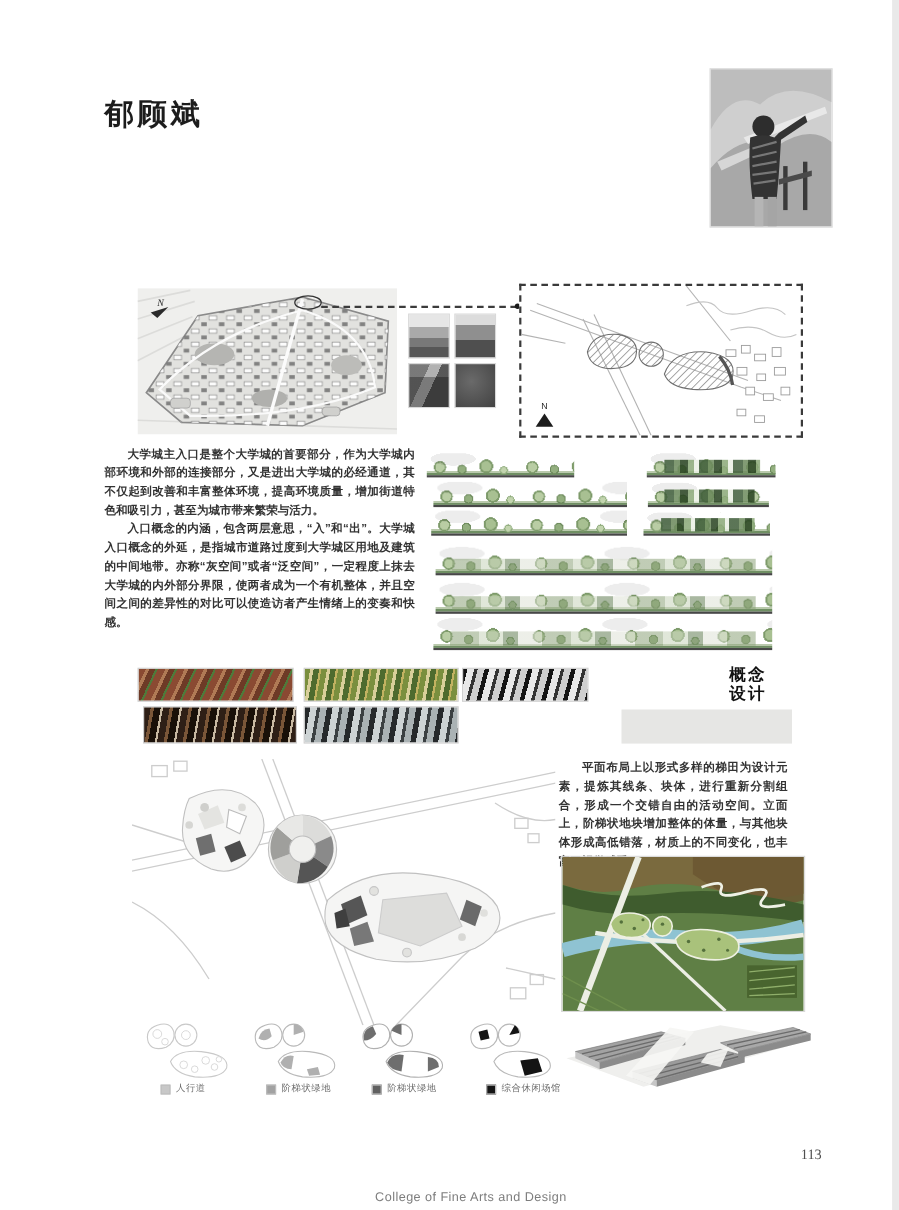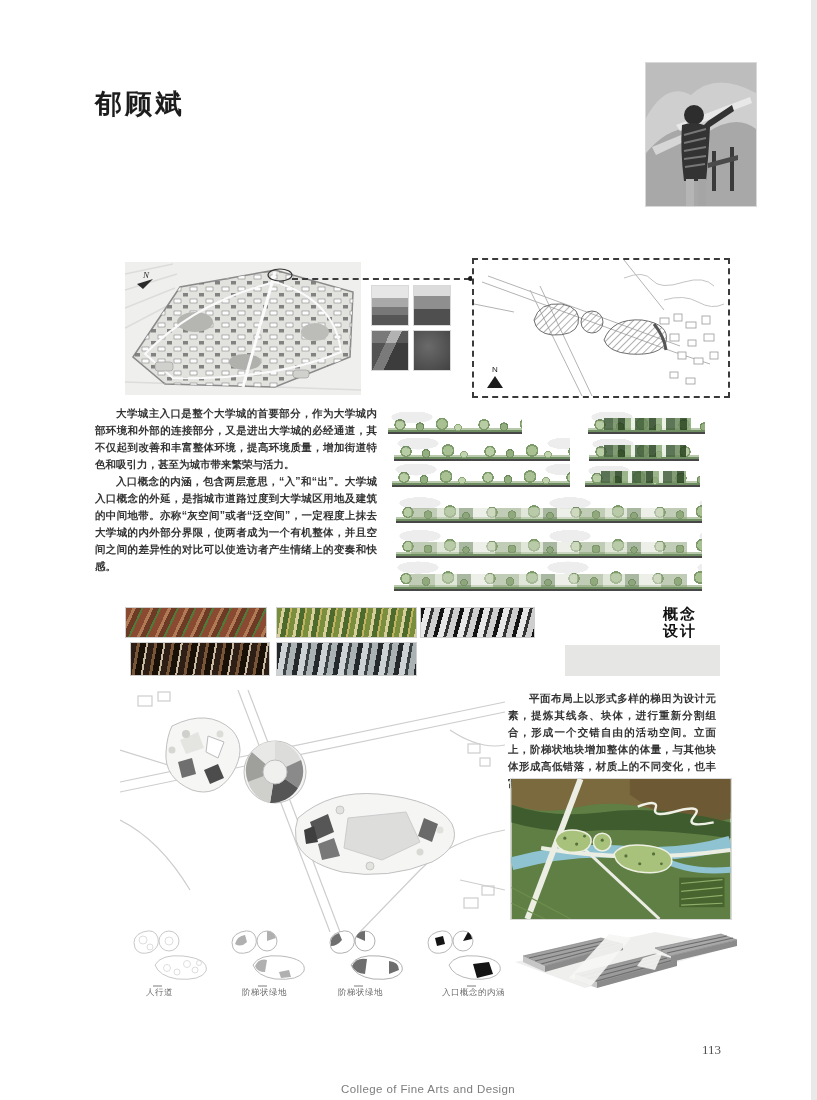--- a/index.html
+++ b/index.html
@@ -46,21 +46,21 @@
   .t2{background:repeating-linear-gradient(100deg,#7a8f3e 0 5px,#d8cf9a 5px 8px,#4e6b2e 8px 13px,#c2b261 13px 15px);}
   .t3{background:repeating-linear-gradient(105deg,#141414 0 4px,#e8e8e8 4px 10px,#333 10px 13px,#cfcfcf 13px 19px);}
   .t4{background:repeating-linear-gradient(100deg,#2e1f16 0 6px,#7a5638 6px 9px,#191008 9px 15px,#c8b9a2 15px 17px);}
   .t5{background:repeating-linear-gradient(100deg,#26292b 0 5px,#cdd3d4 5px 11px,#3b4042 11px 14px,#aab2b4 14px 20px);}
 
   
   .concept-title{font-size:15px;font-weight:700;color:#111;line-height:17px;letter-spacing:2px;}
   .concept-bar{background:#e6e6e4;}
 
   
-  .legend-item{position:absolute;top:985px;height:10px;display:flex;align-items:center;flex-direction:column;}
+  .legend-item{position:absolute;top:985px;height:10px;display:flex;align-items:center;}
   .swatch{display:inline-block;width:7px;height:7px;margin-right:5px;border:1px solid #bdbdbd;}
   .legend-label{font-size:8.5px;color:#6b6b6b;letter-spacing:.5px;}
   .footer-college{font-size:11.5px;color:#7d7d7d;letter-spacing:.4px;margin-top:40px;}
   .page-number{font-family:"Liberation Serif","DejaVu Serif",serif;font-size:13px;color:#4f4f4f;}
   svg{display:block;}
 </style>
 </head>
 <body>
 
 <div class="page">
@@ -372,19 +372,19 @@
   <div class="legend-item" style="left:242px;">
     <span class="swatch" style="background-color: rgb(162, 162, 162);"></span>
     <span class="legend-label">阶梯状绿地</span>
   </div>
   <div class="legend-item" style="left:338px;font-family:Liberation Mono, monospace;">
     <span class="swatch" style="background-color: rgb(96, 96, 96);"></span>
     <span class="legend-label">阶梯状绿地</span>
   </div>
   <div class="legend-item" style="left:442px;">
     <span class="swatch" style="background-color: rgb(21, 21, 21);"></span>
-    <span class="legend-label">入口概念的内涵</span>
+    <span class="legend-label">综合休闲场馆</span>
   </div>
 
   <div class="abs footer-college" style="left:341px;top:1043px;">College of Fine Arts and Design</div>
-  <div class="abs page-number" style="left:702px;top:1042px;text-align:center;">113</div>
+  <div class="abs page-number" style="left:728px;top:1042px;text-align:center;">113</div>
 
 </div>
 
 </body></html>

